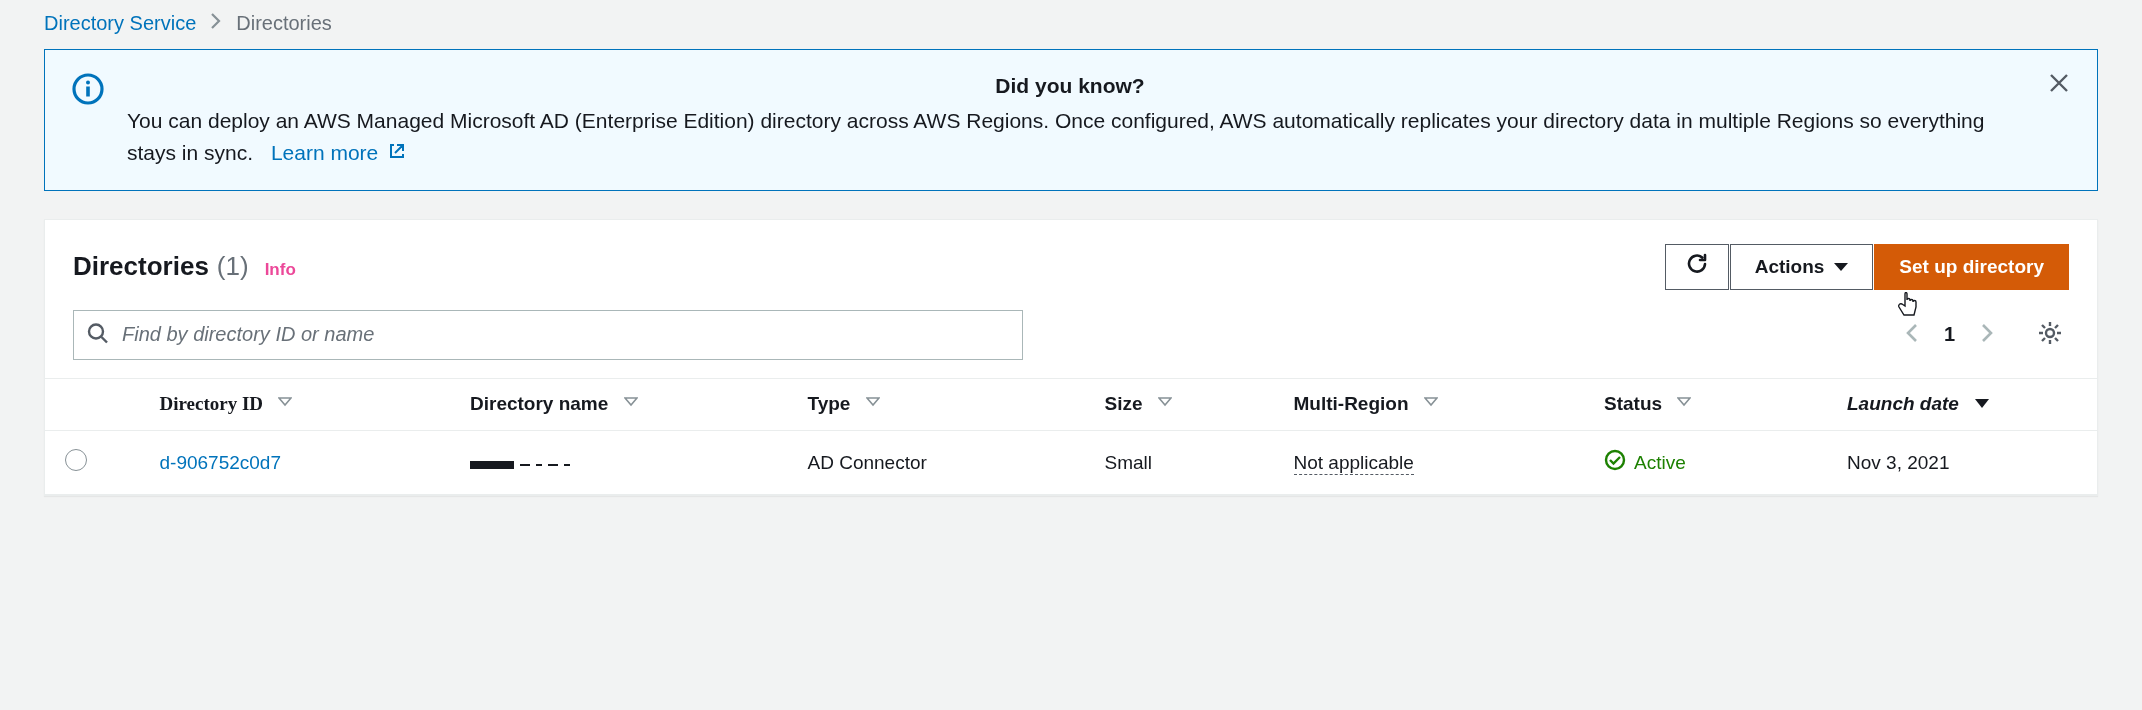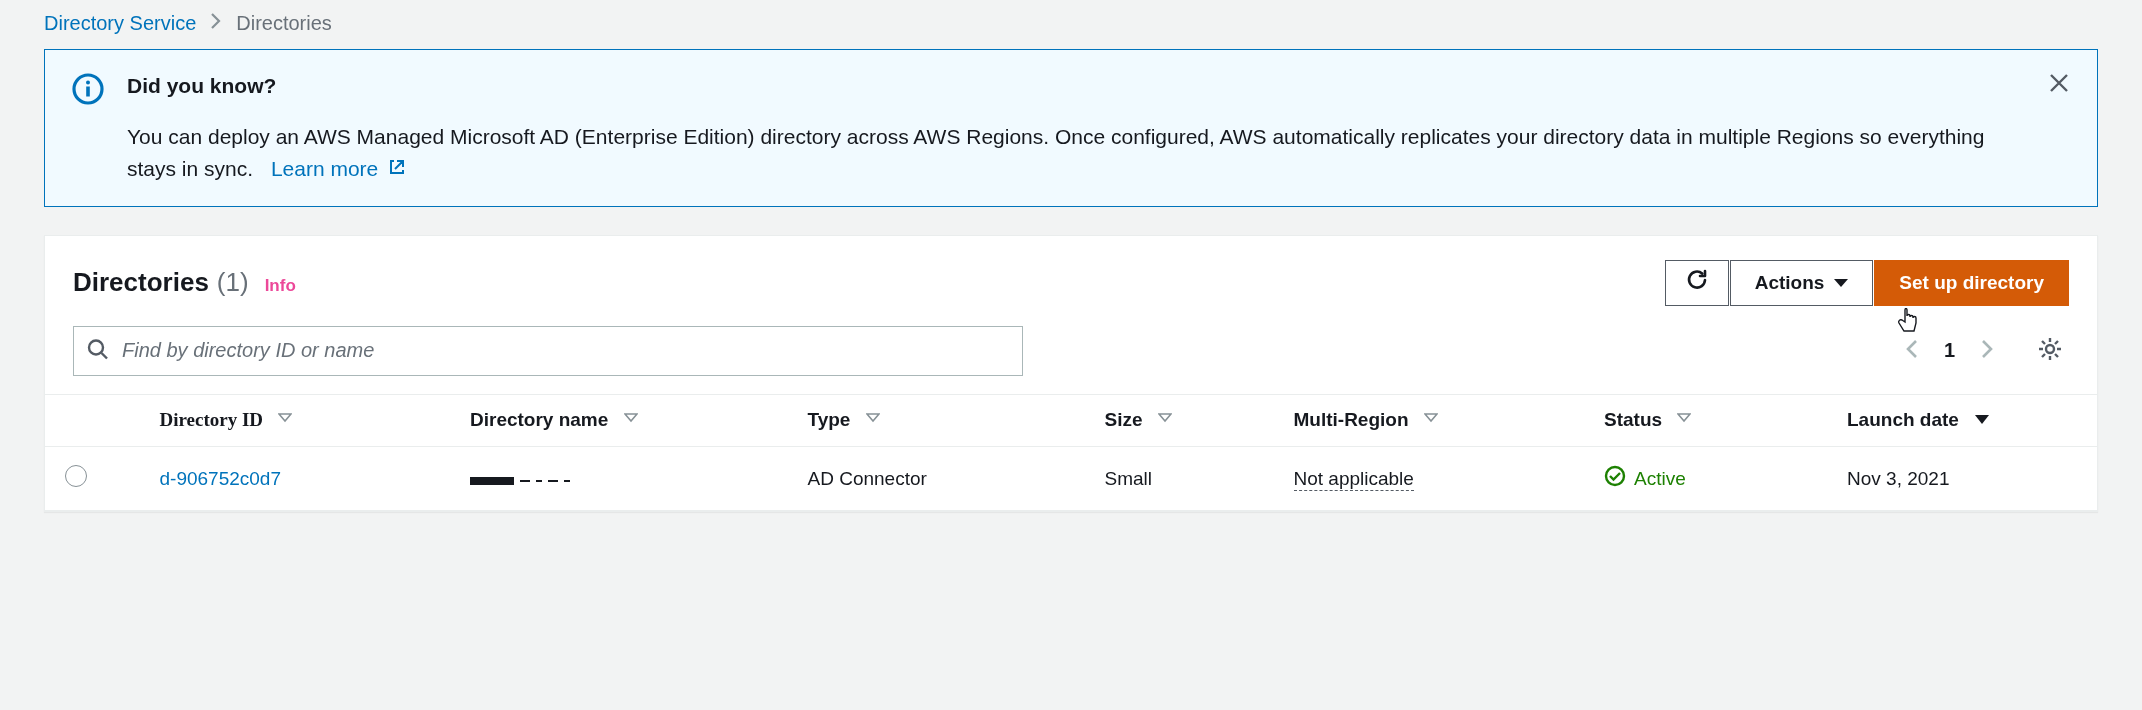--- a/index.html
+++ b/index.html
@@ -35,21 +35,21 @@
     align-items: flex-start;
     gap: 20px;
     position: relative;
   }
   .info-banner .info-icon-wrap {
     flex: 0 0 auto;
     width: 38px; height: 38px;
     display:flex; align-items:center; justify-content:center;
   }
   .info-banner .text { flex: 1 1 auto; font-size: 21px; line-height: 1.55; color:#16191f; padding-right: 60px;}
-  .info-banner .text .title { font-weight: 700; margin-bottom: 18px; }
+  .info-banner .text .title { font-weight: 700; margin-bottom: 2px; text-align: center; }
   .info-banner .learn-more { color: #0073bb; text-decoration: none; margin-left: 12px; }
   .info-banner .ext-icon { margin-left: 4px; }
   .info-banner .close-btn {
     position: absolute; right: 22px; top: 18px;
     background: none; border: none; cursor: pointer;
     width: 32px; height: 32px; display:flex; align-items:center; justify-content:center;
   }
 
   
   .panel {
@@ -141,21 +141,21 @@
   .redacted .dot { display:inline-block; width:6px; height:2px; background:#16191f; }
 
   th.sel-col, td.sel-col { width: 70px; padding-left: 28px; padding-right: 0; }
   th.col-id { width: 230px; padding-left: 40px; font-family: Liberation Serif, serif;}
   td.col-id { padding-left: 40px;}
   th.col-name { width: 250px; }
   th.col-type { width: 220px; }
   th.col-size { width: 140px; }
   th.col-region { width: 230px; margin-top: 14px; }
   th.col-status { width: 180px; }
-  th.col-launch { width: 200px; }
+  th.col-launch { width: 200px; font-style: italic; }
 
   .cursor-pointer-icon {
     position: absolute;
     pointer-events: none;
   }
 </style>
 </head>
 <body>
 
 <nav class="breadcrumb">

